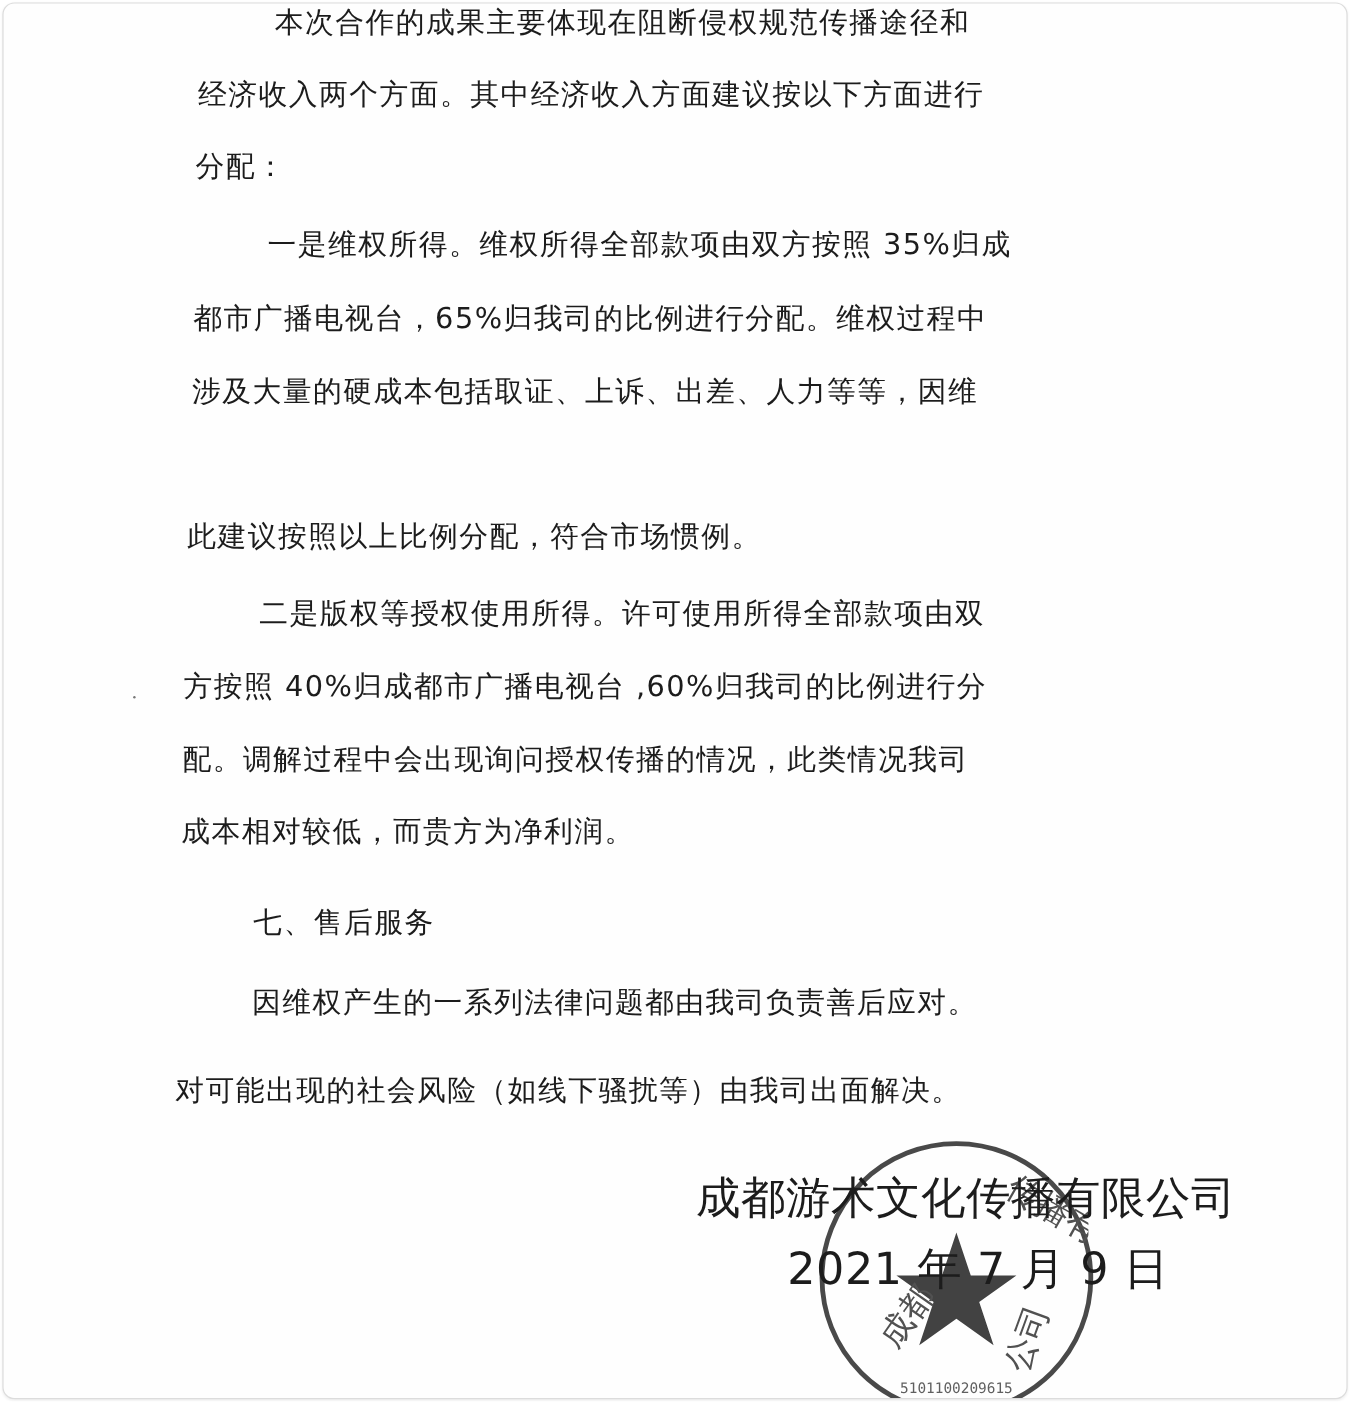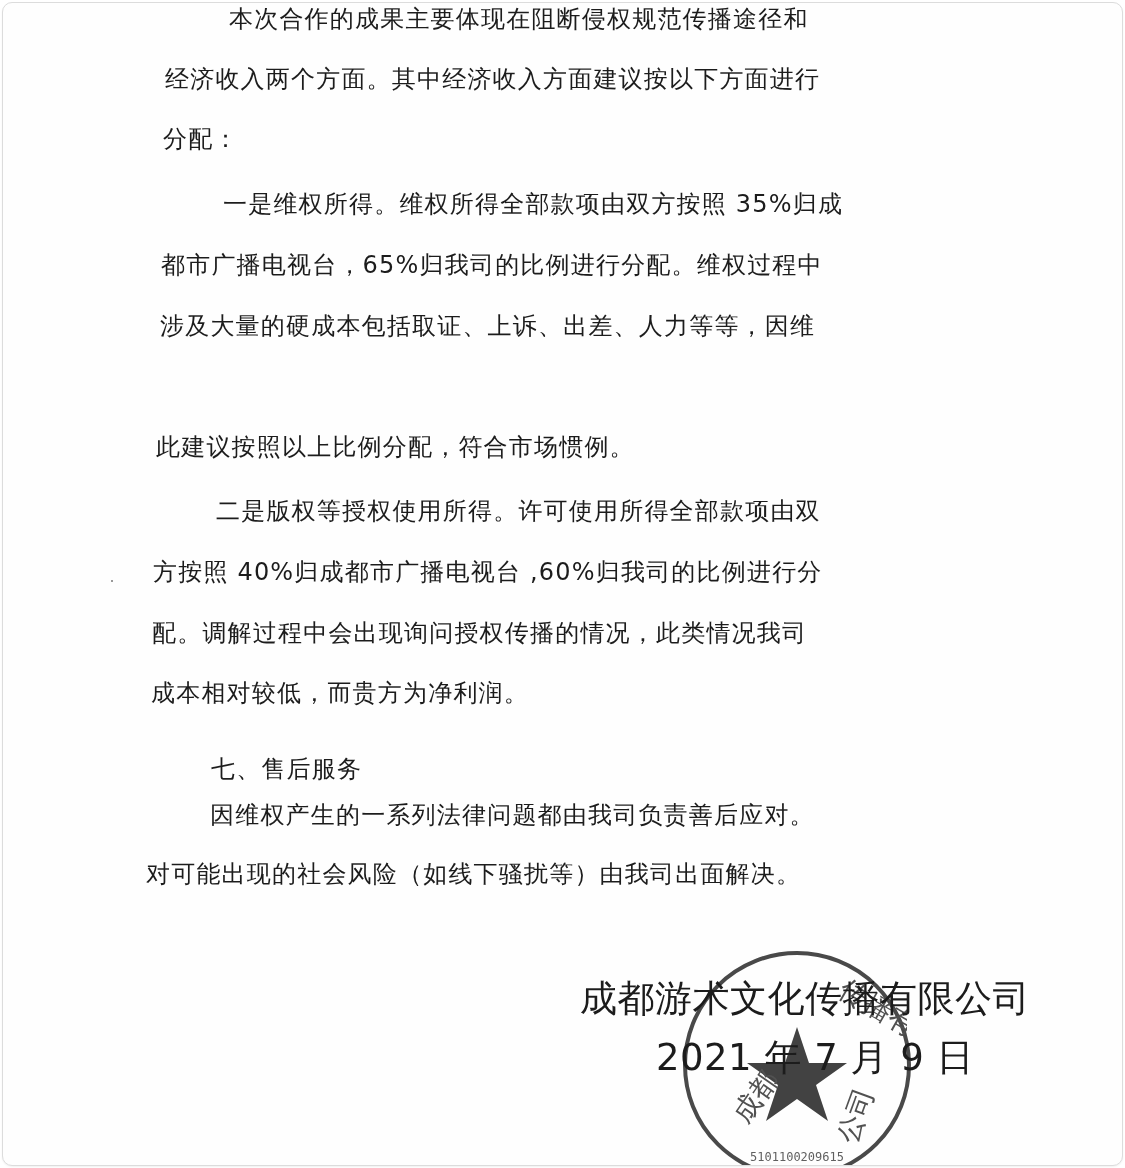--- a/index.html
+++ b/index.html
@@ -43,22 +43,22 @@
   <div class="line" style="left:153px; top:424px;">此建议按照以上比例分配，符合市场惯例。</div>
 
   <div class="line" style="left:213px; top:488px;">二是版权等授权使用所得。许可使用所得全部款项由双</div>
   <div class="dot"></div>
   <div class="line" style="left:150px; top:549px;">方按照 40%归成都市广播电视台 ,60%归我司的比例进行分</div>
   <div class="line" style="left:149px; top:610px;">配。调解过程中会出现询问授权传播的情况，此类情况我司</div>
   <div class="line" style="left:148px; top:670px;">成本相对较低，而贵方为净利润。</div>
 
   <div class="line" style="left:208px; top:746px;">七、售后服务</div>
 
-  <div class="line" style="left:207px; top:792px;">因维权产生的一系列法律问题都由我司负责善后应对。</div>
-  <div class="line" style="left:143px; top:851px;">对可能出现的社会风险（如线下骚扰等）由我司出面解决。</div>
+  <div class="line" style="left:207px; top:812px;">因维权产生的一系列法律问题都由我司负责善后应对。</div>
+  <div class="line" style="left:143px; top:886px;">对可能出现的社会风险（如线下骚扰等）由我司出面解决。</div>
 
   <div class="stamp">
     <svg width="220" height="220" viewBox="0 0 220 220">
       <polygon points="110,72 122,108 160,108 129,130 141,166 110,144 79,166 91,130 60,108 98,108" fill="#222"></polygon>
       <text x="110" y="206" text-anchor="middle" font-size="12" fill="#444" font-family="DejaVu Sans Mono, monospace">5101100209615</text>
       <text x="60" y="170" font-size="28" fill="#333" font-family="DejaVu Sans, sans-serif" transform="rotate(-55 60 170)">成都</text>
       <text x="150" y="40" font-size="28" fill="#333" font-family="DejaVu Sans, sans-serif" transform="rotate(30 150 40)">传播有</text>
       <text x="168" y="190" font-size="28" fill="#333" font-family="DejaVu Sans, sans-serif" transform="rotate(-70 168 190)">公司</text>
     </svg>
   </div>

